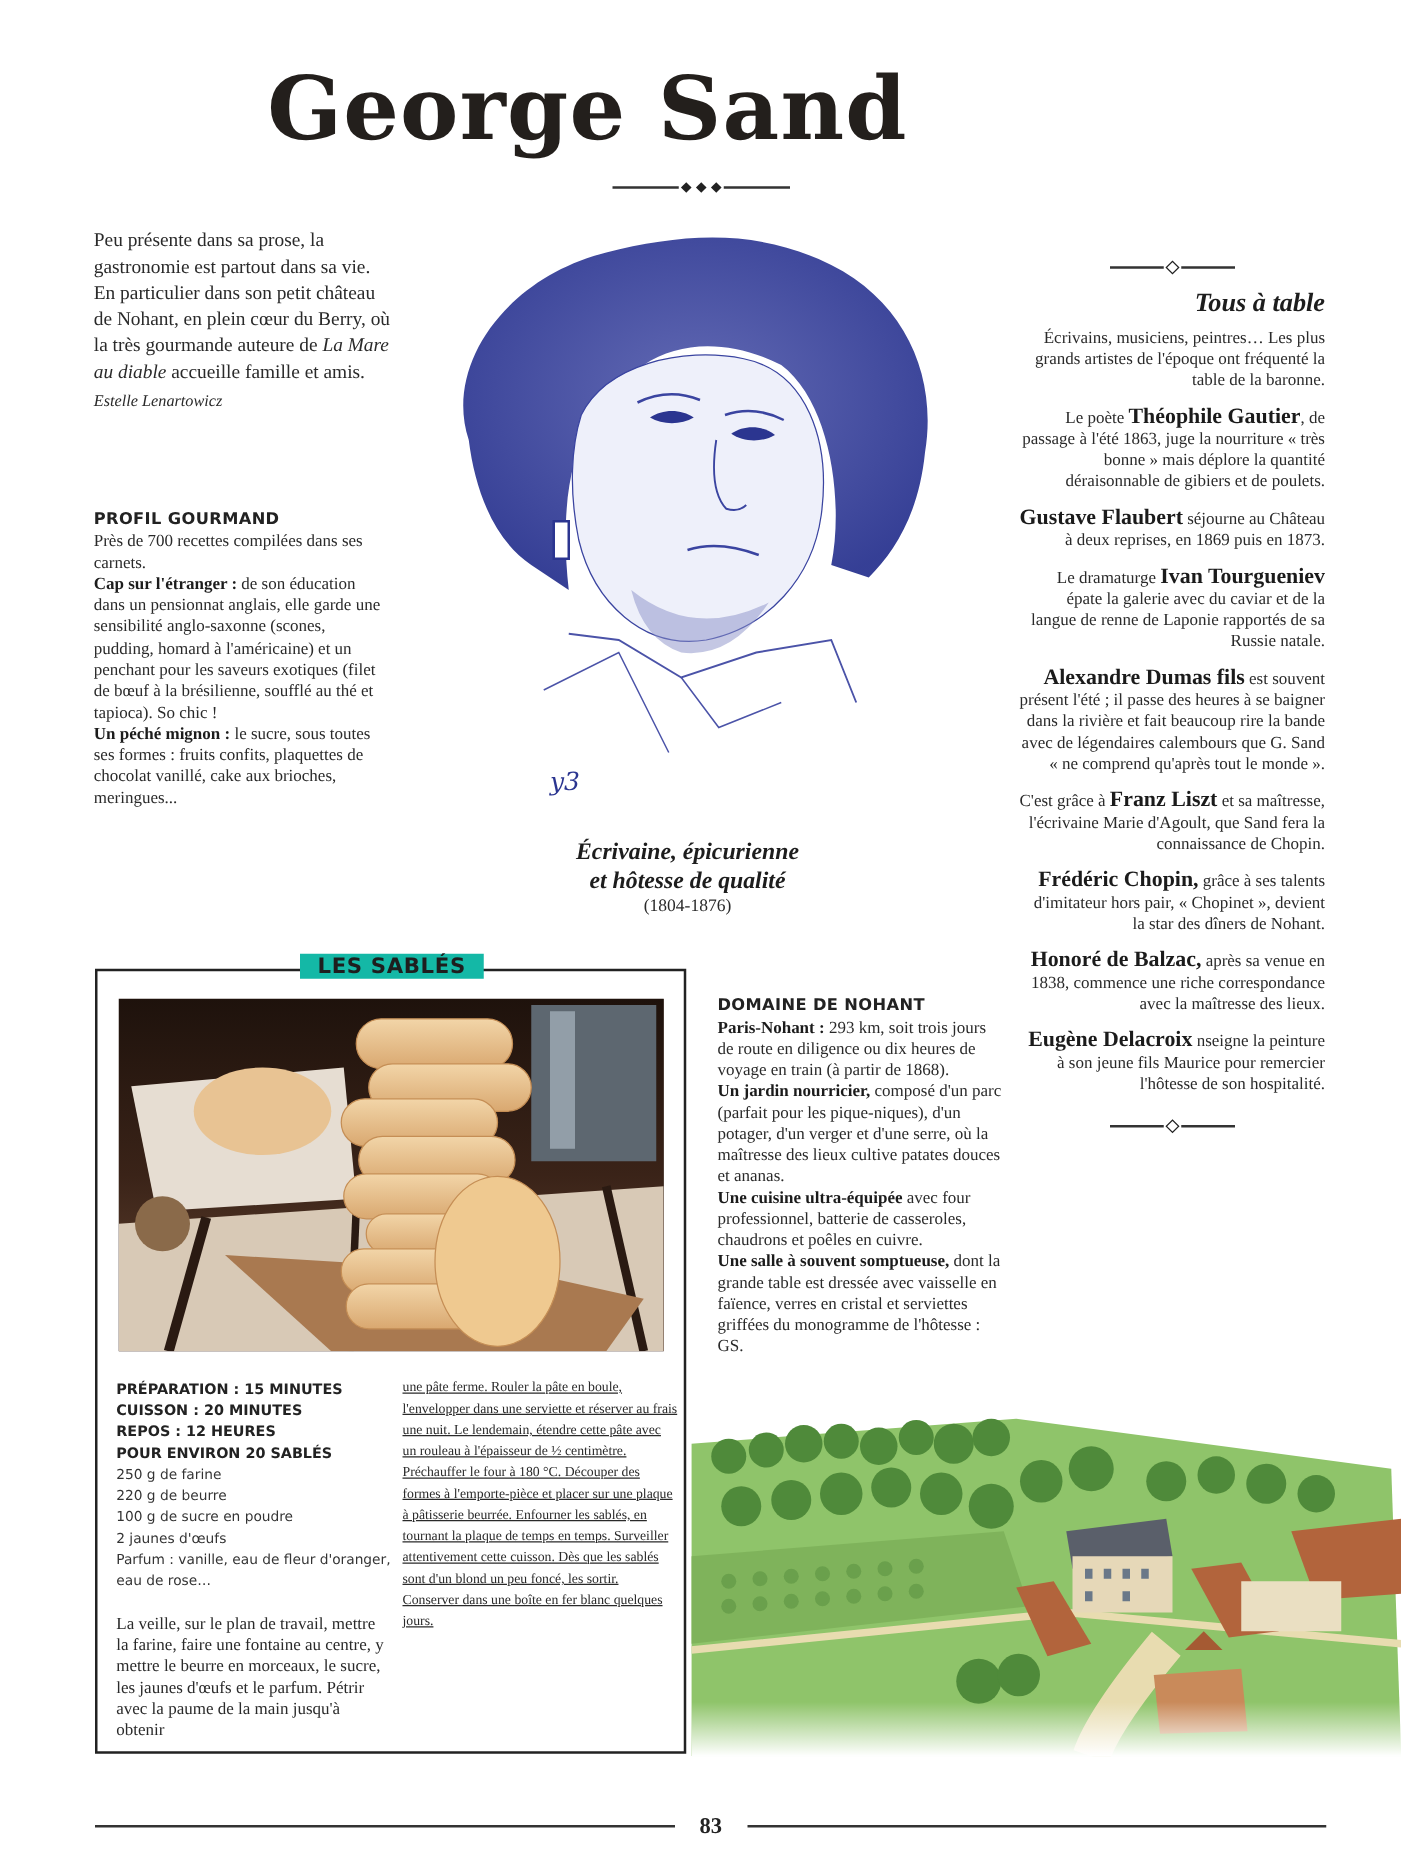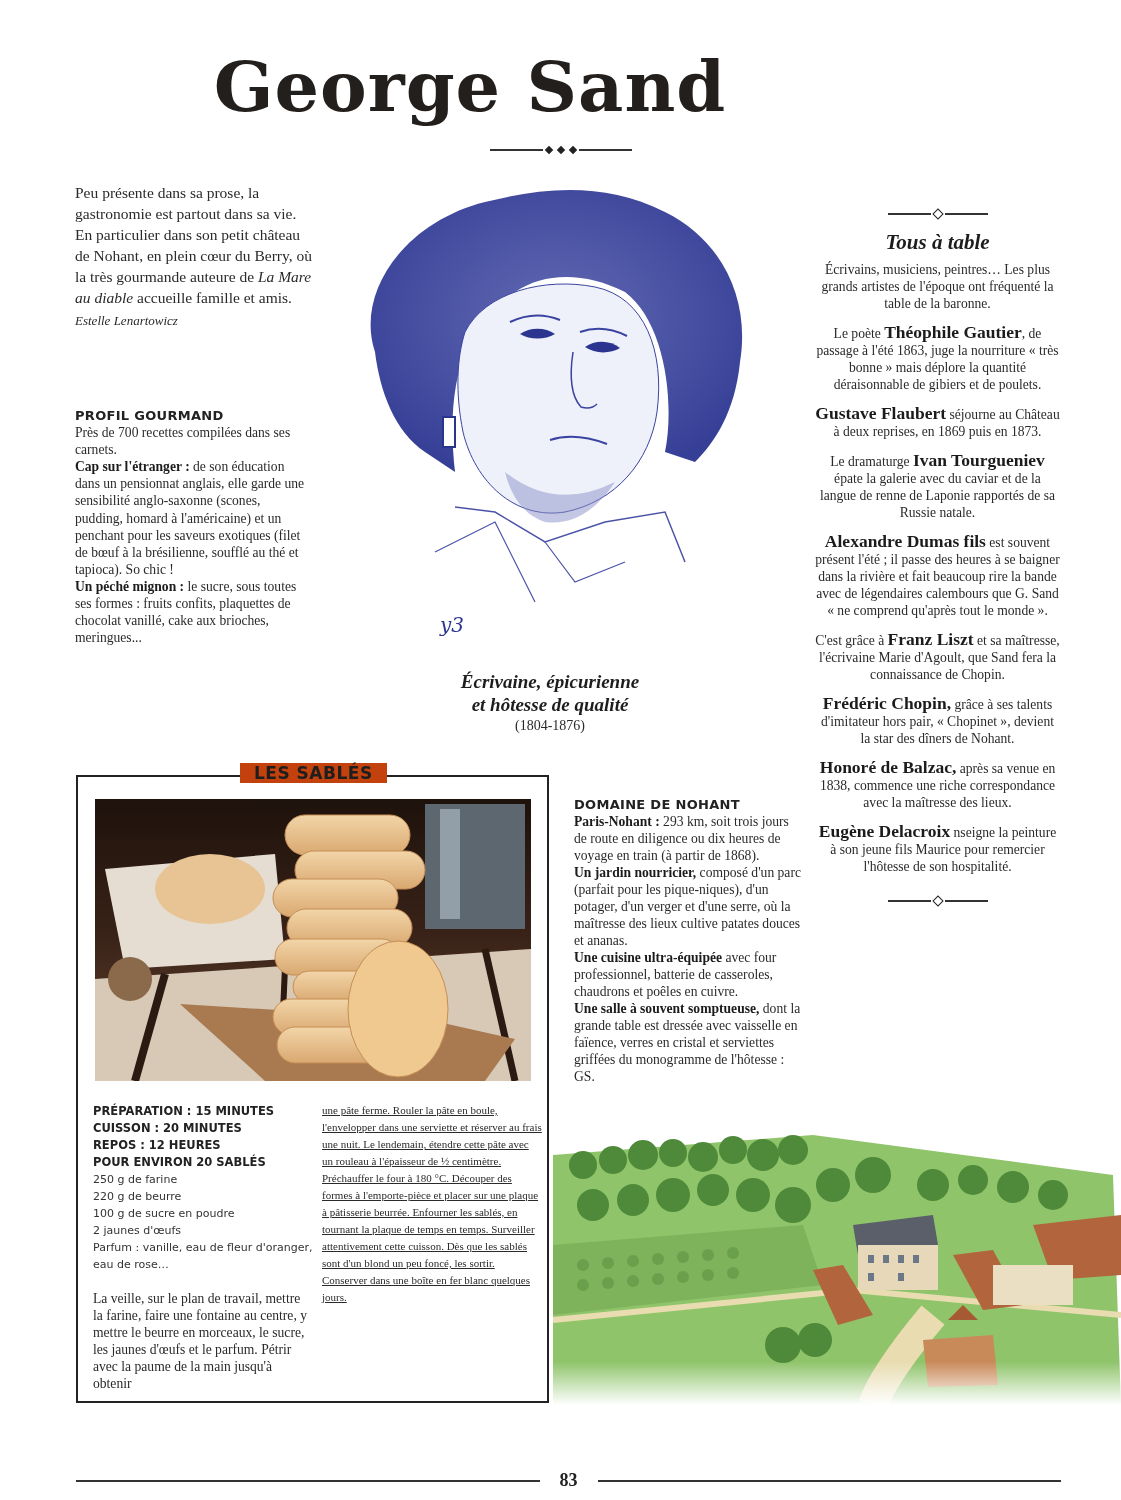--- a/index.html
+++ b/index.html
@@ -24,44 +24,44 @@
   .profil { left: 75px; top: 407px; width: 235px; font-size: 13.6px; line-height: 17.1px; }
   .profil b { font-weight: bold; color: #1c1c1c; }
 
   
   .portrait { left: 345px; top: 182px; width: 410px; height: 470px; }
   .caption { left: 400px; top: 670px; width: 300px; text-align: center; }
   .caption .c1 { font-style: italic; font-weight: bold; font-size: 19px; line-height: 23px; color: #1d1d1d; }
   .caption .c2 { font-size: 14px; margin-top: 2px; }
 
   
-  .right { left: 815px; top: 210px; width: 245px; text-align: center; font-size: 13.6px; line-height: 17px; }
+  .right { left: 815px; top: 210px; width: 245px; text-align: right; font-size: 13.6px; line-height: 17px; }
   .right .rh { font-style: italic; font-weight: bold; font-size: 21px; margin: 16px 0 10px; color:#1d1d1d; }
   .right p { margin: 0 0 12px; }
   .right .nm { font-weight: bold; font-size: 17.5px; color: #1b1b1b; }
 
   
   .box { left: 76px; top: 775px; width: 473px; height: 628px; border: 2px solid #222; box-sizing: border-box; }
-  .box-title { left: 240px; top: 763px; padding: 0 14px; background: #c2410c; font-family: "DejaVu Sans", sans-serif;
+  .box-title { left: 240px; top: 763px; padding: 0 14px; background: #14b8a6; font-family: "DejaVu Sans", sans-serif;
                font-weight: bold; font-size: 17px; letter-spacing: 0.5px; color: #1e1e1e; }
   .photo { left: 95px; top: 799px; width: 436px; height: 282px; overflow: hidden; background: #2b1a12; }
   .rec-meta { left: 93px; top: 1103px; width: 220px; font-family: "DejaVu Sans", sans-serif; font-size: 11.5px; line-height: 17px; }
   .rec-meta .m { font-weight: bold; color: #222; }
   .rec-meta .ing { font-size: 11px; color: #333; line-height: 17px; }
   .rec-left { left: 93px; top: 1290px; width: 220px; font-size: 13.6px; line-height: 17px; }
   .rec-right { left: 322px; top: 1102px; width: 220px; font-size: 11px; line-height: 17px; text-decoration: underline; }
 
   
   .domaine { left: 574px; top: 796px; width: 228px; font-size: 13.6px; line-height: 17px; }
   .domaine b { font-weight: bold; color: #1b1b1b; }
 
   .estate { left: 553px; top: 1115px; width: 568px; height: 290px; overflow: hidden; }
 
   
-  .foot { left: 76px; top: 1450px; width: 985px; display: flex; align-items: center; margin-top: 20px; }
+  .foot { left: 76px; top: 1450px; width: 985px; display: flex; align-items: center; }
   .foot .fl { flex: 1; height: 2px; background: #333; }
   .foot .pg { padding: 0 20px; font-weight: bold; font-size: 18px; color: #222; }
 </style>
 </head>
 <body>
 
 <div class="abs title">George Sand</div>
 <div class="abs orn" style="left:490px; top:147px; width:142px;">
   <div class="ln" style="flex:1"></div>
     <div class="dot"></div>

